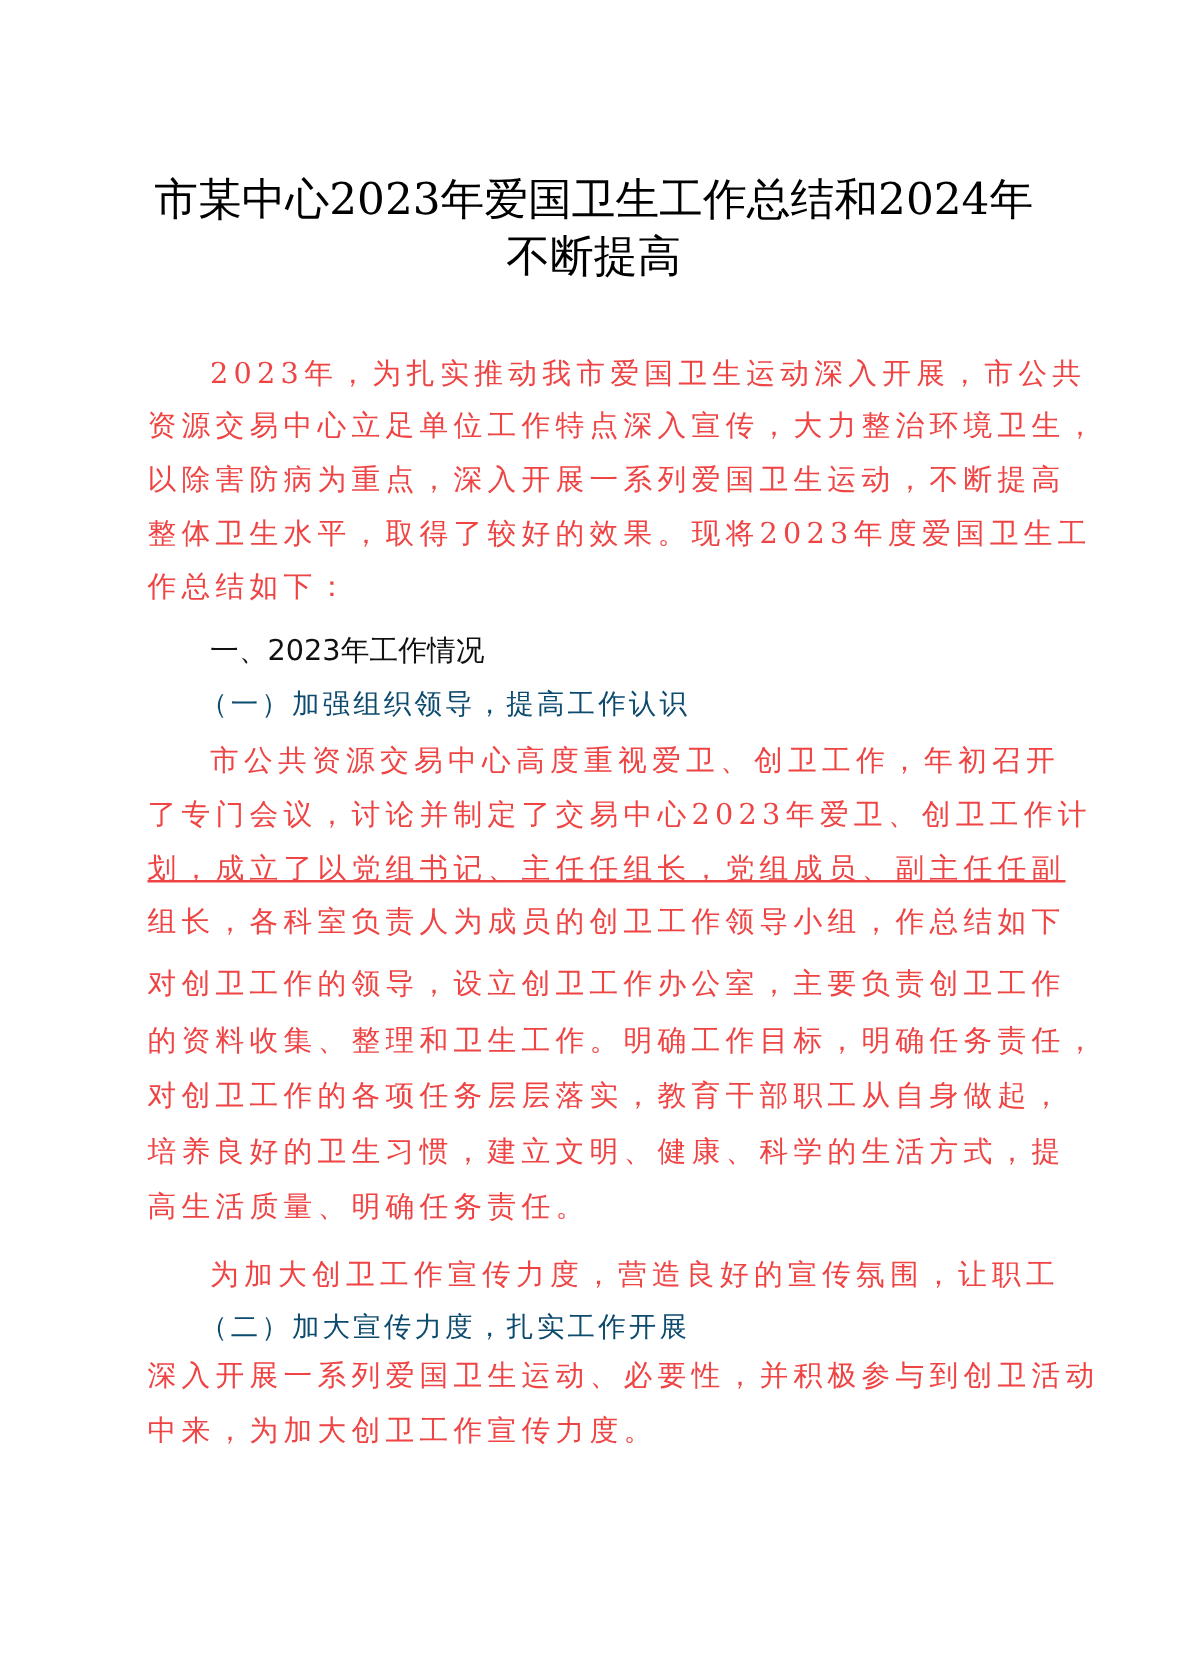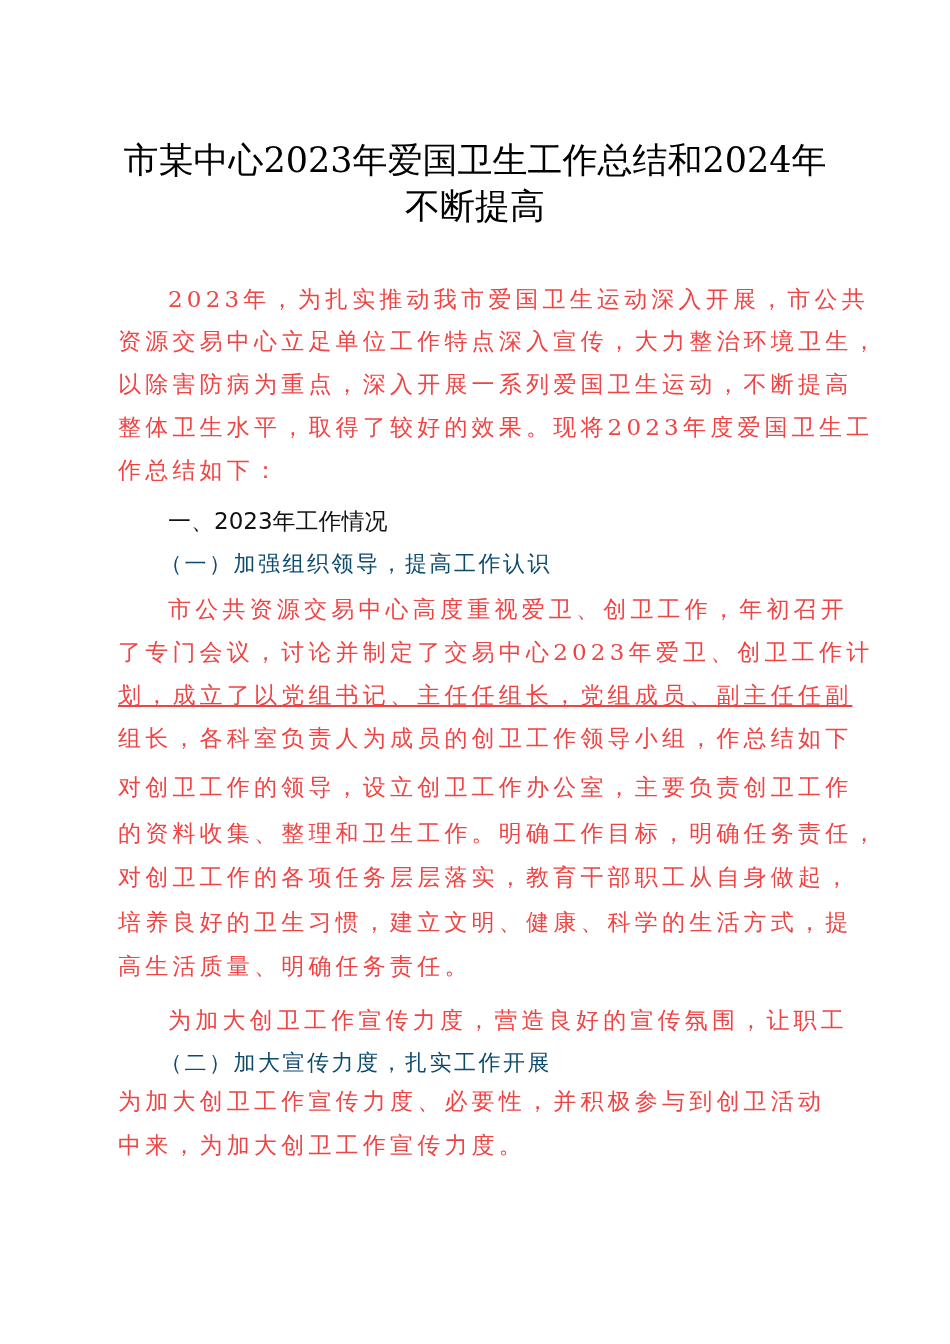--- a/index.html
+++ b/index.html
@@ -88,16 +88,16 @@
   <div class="line" style="top:723px;">组长，各科室负责人为成员的创卫工作领导小组，作总结如下</div>
   <div class="line" style="top:772px;">对创卫工作的领导，设立创卫工作办公室，主要负责创卫工作</div>
   <div class="line" style="top:818px;">的资料收集、整理和卫生工作。明确工作目标，明确任务责任，</div>
   <div class="line" style="top:862px;">对创卫工作的各项任务层层落实，教育干部职工从自身做起，</div>
   <div class="line" style="top:907px;">培养良好的卫生习惯，建立文明、健康、科学的生活方式，提</div>
   <div class="line" style="top:951px;">高生活质量、明确任务责任。</div>
 
   <div class="heading2" style="top:1048px;">（二）加大宣传力度，扎实工作开展</div>
 
   <div class="line indent" style="top:1005px;">为加大创卫工作宣传力度，营造良好的宣传氛围，让职工</div>
-  <div class="line" style="top:1086px;">为加大创卫工作宣传力度、必要性，并积极参与到创卫活动</div>
+  <div class="line" style="top:1086px;">深入开展一系列爱国卫生运动、必要性，并积极参与到创卫活动</div>
   <div class="line" style="top:1130px;">中来，为加大创卫工作宣传力度。</div>
 
 </div>
 
 </body></html>

